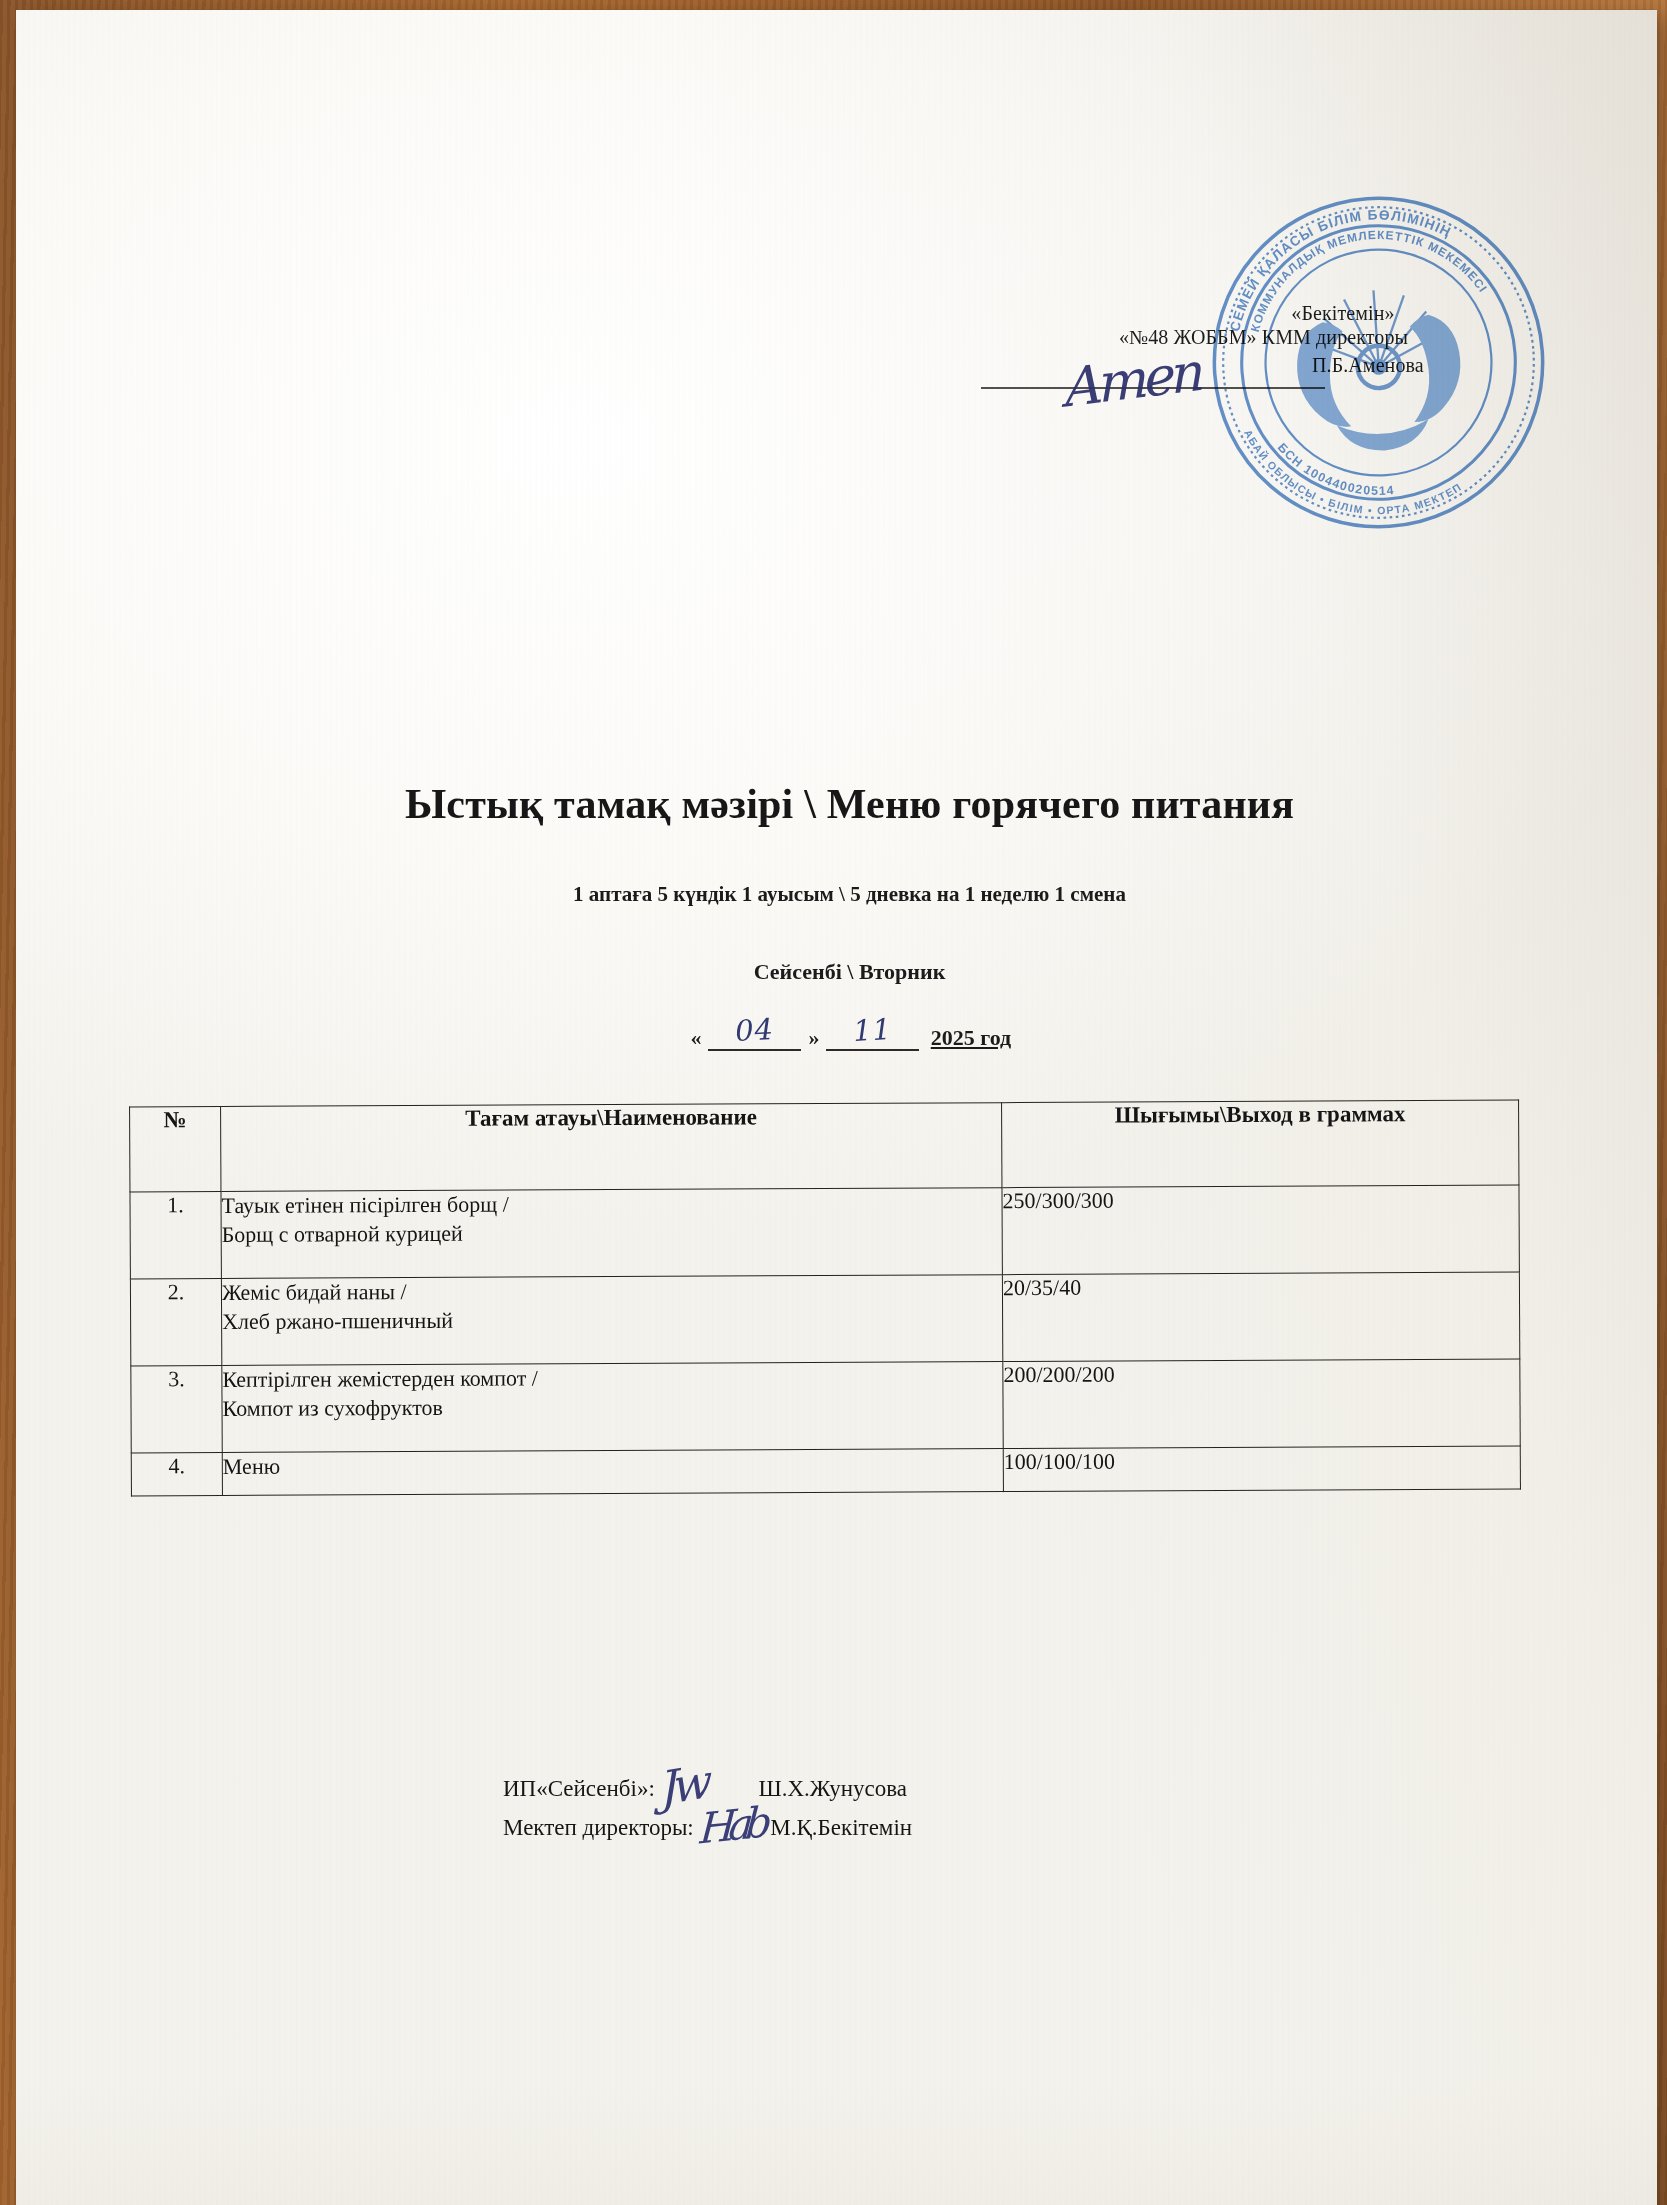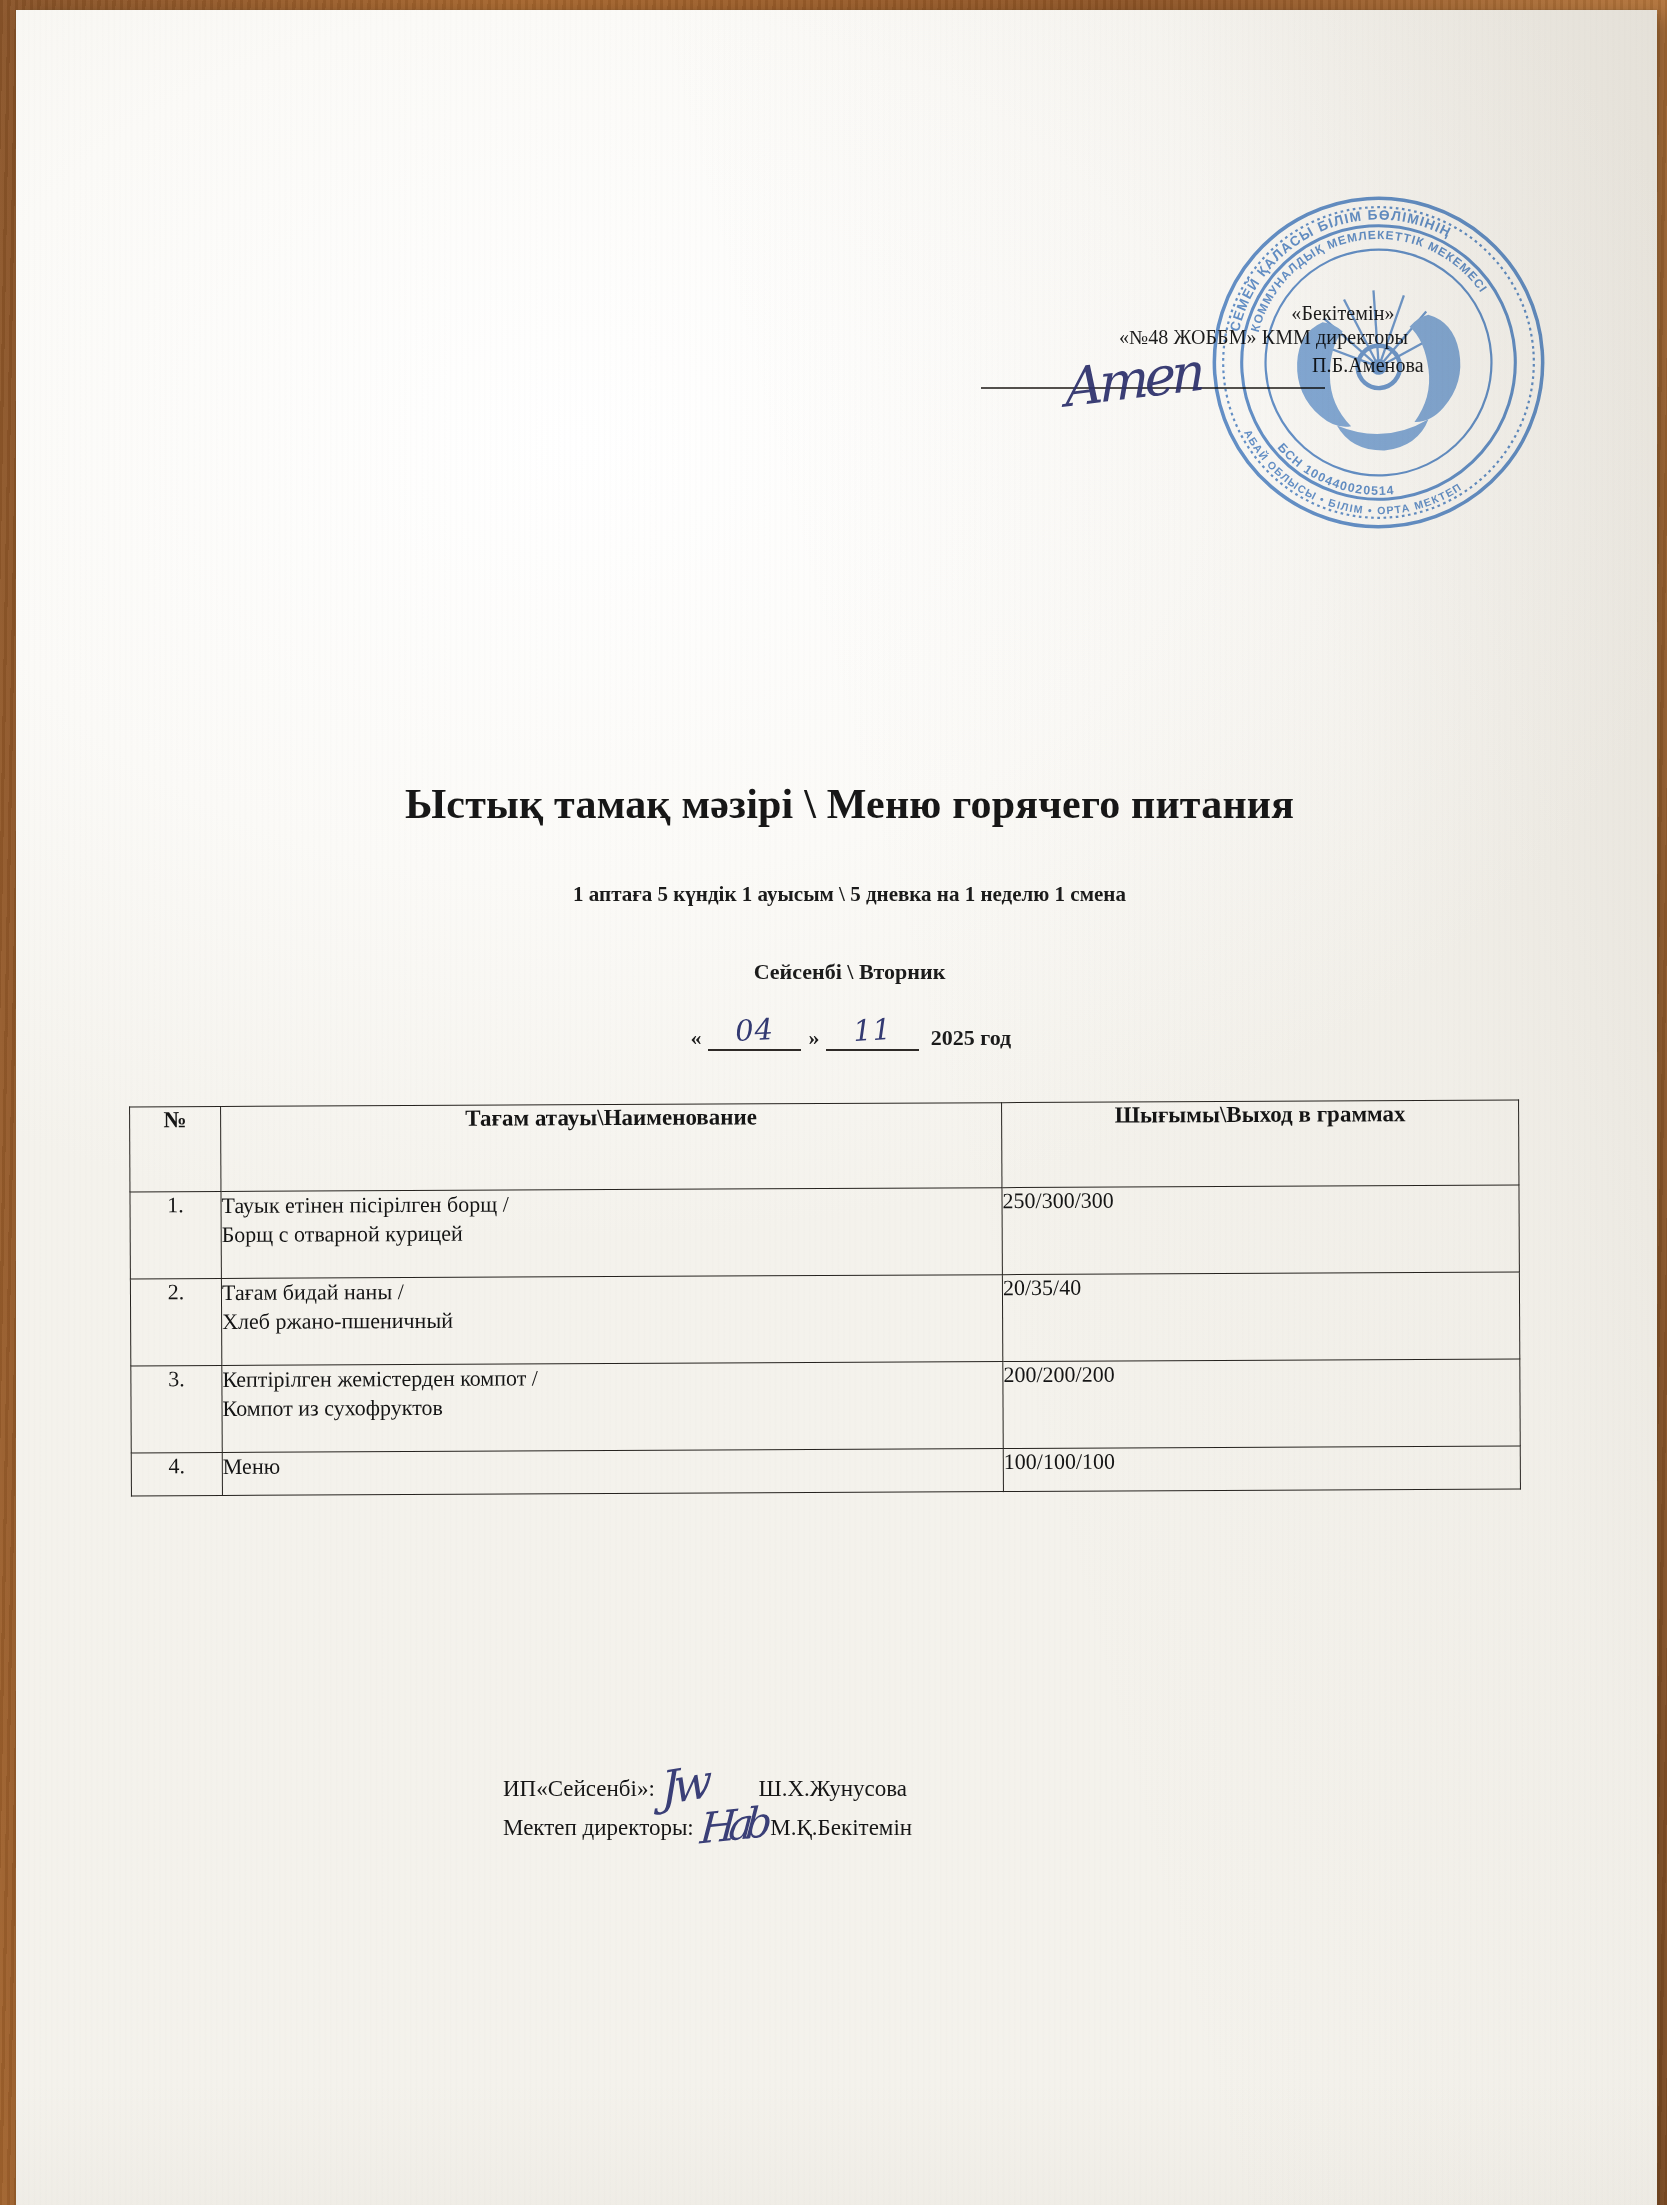--- a/index.html
+++ b/index.html
@@ -186,21 +186,21 @@
     bottom: 2.6px;
     text-align: center;
     font-family: "DejaVu Serif", serif;
     font-style: italic;
     font-weight: 400;
     font-size: 29px;
     color: #333a72;
     transform: rotate(-3deg);
     letter-spacing: 0.9px;
   }
-  #year { padding-left: 7px; }
+  #year { padding-left: 7px; text-decoration: underline; }
 
   
   #table-wrap {
     left: 114px;
     top: 1093px;
     width: 1388px;
     transform: rotate(-0.28deg);
     z-index: 4;
   }
   table.menu {
@@ -389,21 +389,21 @@
           <td class="d-num">1.</td>
           <td class="d-name">
             <span class="l1">Тауык етінен пісірілген борщ /</span>
             <span class="l2">Борщ с отварной курицей</span>
           </td>
           <td class="d-out">250/300/300</td>
         </tr>
         <tr class="r-tall">
           <td class="d-num">2.</td>
           <td class="d-name">
-            <span class="l1">Тағам бидай наны /</span>
+            <span class="l1">Жеміс бидай наны /</span>
             <span class="l2">Хлеб ржано-пшеничный</span>
           </td>
           <td class="d-out">20/35/40</td>
         </tr>
         <tr class="r-tall">
           <td class="d-num">3.</td>
           <td class="d-name">
             <span class="l1">Кептірілген жемістерден компот /</span>
             <span class="l2">Компот из сухофруктов</span>
           </td>

